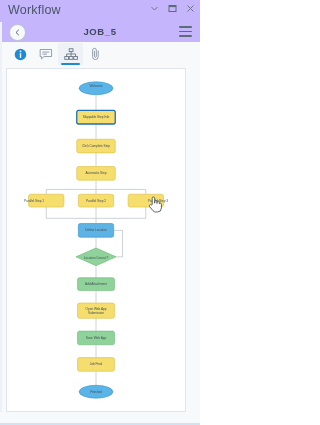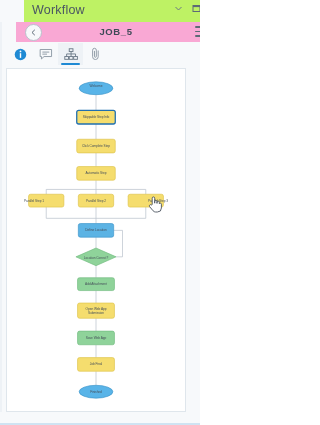--- a/index.html
+++ b/index.html
@@ -21,22 +21,21 @@
     height: 425px;
     background: #f7f9fb;
     box-sizing: border-box;
   }
 
   
   .titlebar {
     position: absolute;
     left: 0; top: 0;
     width: 200px; height: 22px;
-    background: #bef264;
-    margin-left: 24px;
+    background: #c4b5fd;
   }
   .app-title {
     position: absolute;
     left: 8px; top: 3px;
     font-size: 12.5px;
     color: #4a5663;
     letter-spacing: .2px;
     white-space: nowrap;
   }
   .win-btns {
@@ -51,23 +50,23 @@
     display: flex;
     align-items: center;
     justify-content: center;
     color: #6c7885;
   }
   .win-btn svg { display: block; }
 
   
   .subhead {
     position: absolute;
-    left: 16px; top: 22px;
+    left: 0; top: 22px;
     width: 200px; height: 20px;
-    background: #f9a8d4;
+    background: #c4b5fd;
   }
   .back-btn {
     position: absolute;
     left: 9px; top: 2px;
     width: 15px; height: 15px;
     border: 1px solid #b9c2cc;
     border-radius: 50%;
     display: flex;
     align-items: center;
     justify-content: center;

